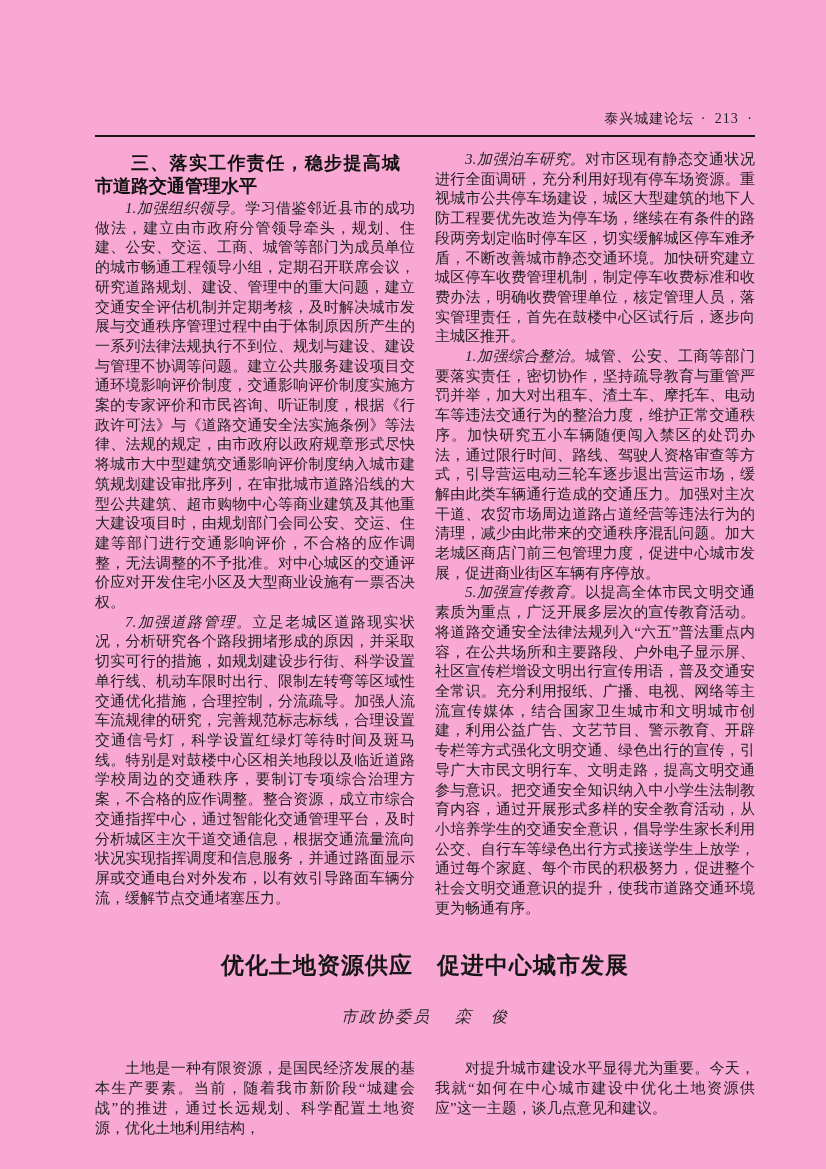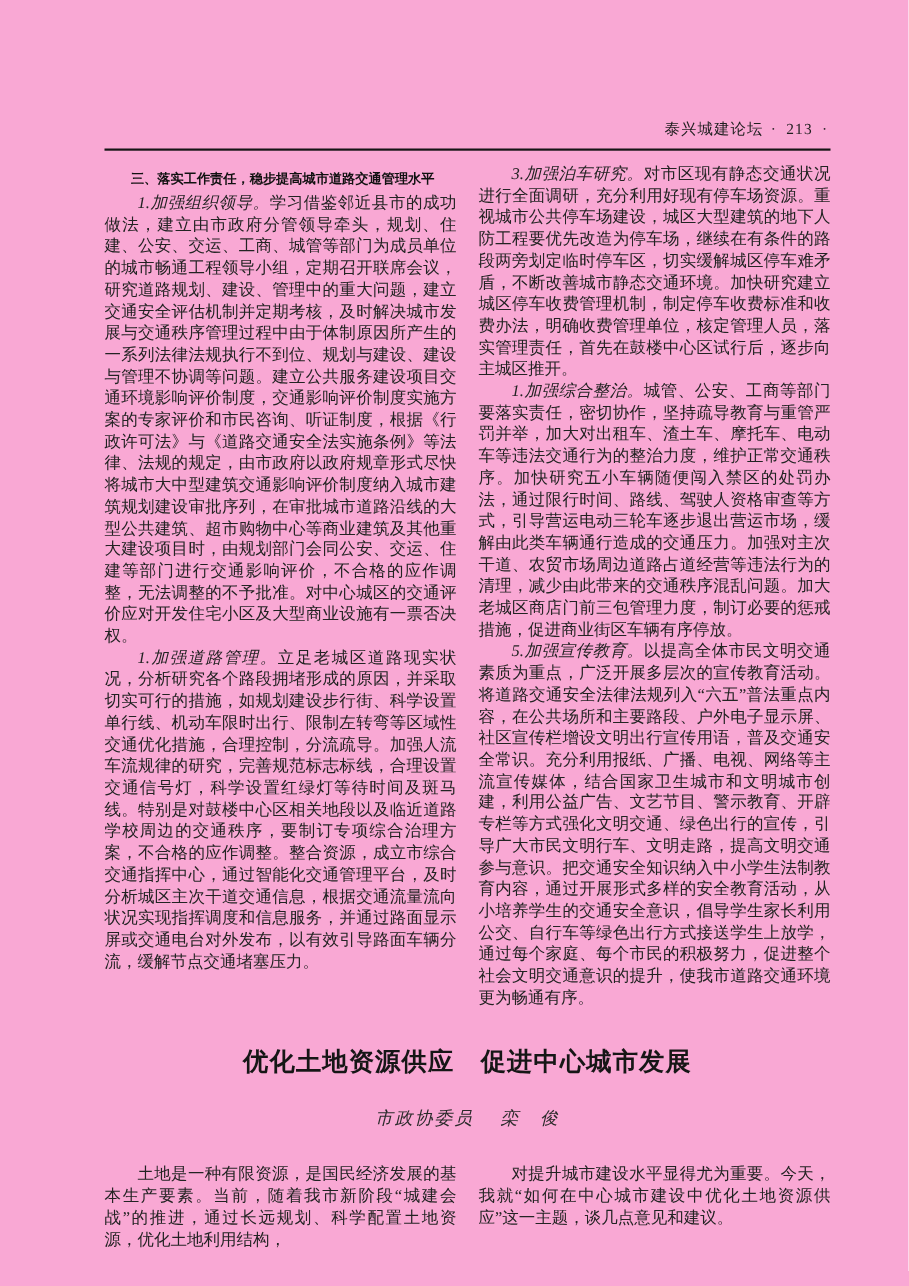--- a/index.html
+++ b/index.html
@@ -16,23 +16,23 @@
   }
   .running-head .pageno { font-family:"Liberation Serif","DejaVu Serif",serif; margin:0 2px; }
   .head-rule { border:none; border-top:2px solid #151515; margin:0 0 13px 0; }
   .cols { display:flex; gap:20px; }
   .col { width:320px; flex:0 0 320px; }
   p.body {
     margin:0; font-size:15px; line-height:19.7px; text-align:justify;
     text-indent:2em; color:#232323;
   }
   .section-heading {
-    margin:2px 15px 1px 0; font-size:12px; line-height:23px; font-weight:bold;
+    margin:2px 15px 1px 0; font-size:18px; line-height:23px; font-weight:bold;
     color:#111; text-indent:2em; text-align:justify;
-    font-family:Liberation Mono, monospace;
+    font-family:Liberation Sans, sans-serif;
   }
   .lead { font-style:italic; }
   .article2 { margin-top:32px; }
   .article2-title {
     margin:0; text-align:center; font-size:23px; line-height:30px; font-weight:bold;
     color:#161616; font-family:"Liberation Sans","DejaVu Sans",sans-serif;
     letter-spacing:1px;
   }
   .byline {
     margin-top:27px; text-align:center; font-size:16px; color:#2a2a2a;
@@ -51,25 +51,25 @@
     <span class="pageno">·</span>
     <span class="pageno">213</span>
     <span class="pageno">·</span></p>
 
   <hr class="head-rule">
 
   <div class="cols">
     <div class="col">
       <h3 class="section-heading">三、落实工作责任，稳步提高城市道路交通管理水平</h3>
       <p class="body"><span class="lead">1.加强组织领导。</span><span>学习借鉴邻近县市的成功做法，建立由市政府分管领导牵头，规划、住建、公安、交运、工商、城管等部门为成员单位的城市畅通工程领导小组，定期召开联席会议，研究道路规划、建设、管理中的重大问题，建立交通安全评估机制并定期考核，及时解决城市发展与交通秩序管理过程中由于体制原因所产生的一系列法律法规执行不到位、规划与建设、建设与管理不协调等问题。建立公共服务建设项目交通环境影响评价制度，交通影响评价制度实施方案的专家评价和市民咨询、听证制度，根据《行政许可法》与《道路交通安全法实施条例》等法律、法规的规定，由市政府以政府规章形式尽快将城市大中型建筑交通影响评价制度纳入城市建筑规划建设审批序列，在审批城市道路沿线的大型公共建筑、超市购物中心等商业建筑及其他重大建设项目时，由规划部门会同公安、交运、住建等部门进行交通影响评价，不合格的应作调整，无法调整的不予批准。对中心城区的交通评价应对开发住宅小区及大型商业设施有一票否决权。</span></p>
-      <p class="body"><span class="lead">1.加强道路管理。</span><span>立足老城区道路现实状况，分析研究各个路段拥堵形成的原因，并采取切实可行的措施，如规划建设步行街、科学设置单行线、机动车限时出行、限制左转弯等区域性交通优化措施，合理控制，分流疏导。加强人流车流规律的研究，完善规范标志标线，合理设置交通信号灯，科学设置红绿灯等待时间及斑马线。特别是对鼓楼中心区相关地段以及临近道路学校周边的交通秩序，要制订专项综合治理方案，不合格的应作调整。整合资源，成立市综合交通指挥中心，通过智能化交通管理平台，及时分析城区主次干道交通信息，根据交通流量流向状况实现指挥调度和信息服务，并通过路面显示屏或交通电台对外发布，以有效引导路面车辆分流，缓解节点交通堵塞压力。</span></p>
+      <p class="body"><span class="lead">7.加强道路管理。</span><span>立足老城区道路现实状况，分析研究各个路段拥堵形成的原因，并采取切实可行的措施，如规划建设步行街、科学设置单行线、机动车限时出行、限制左转弯等区域性交通优化措施，合理控制，分流疏导。加强人流车流规律的研究，完善规范标志标线，合理设置交通信号灯，科学设置红绿灯等待时间及斑马线。特别是对鼓楼中心区相关地段以及临近道路学校周边的交通秩序，要制订专项综合治理方案，不合格的应作调整。整合资源，成立市综合交通指挥中心，通过智能化交通管理平台，及时分析城区主次干道交通信息，根据交通流量流向状况实现指挥调度和信息服务，并通过路面显示屏或交通电台对外发布，以有效引导路面车辆分流，缓解节点交通堵塞压力。</span></p>
     </div>
     <div class="col">
       <p class="body"><span class="lead">3.加强泊车研究。</span><span>对市区现有静态交通状况进行全面调研，充分利用好现有停车场资源。重视城市公共停车场建设，城区大型建筑的地下人防工程要优先改造为停车场，继续在有条件的路段两旁划定临时停车区，切实缓解城区停车难矛盾，不断改善城市静态交通环境。加快研究建立城区停车收费管理机制，制定停车收费标准和收费办法，明确收费管理单位，核定管理人员，落实管理责任，首先在鼓楼中心区试行后，逐步向主城区推开。</span></p>
-      <p class="body"><span class="lead">1.加强综合整治。</span><span>城管、公安、工商等部门要落实责任，密切协作，坚持疏导教育与重管严罚并举，加大对出租车、渣土车、摩托车、电动车等违法交通行为的整治力度，维护正常交通秩序。加快研究五小车辆随便闯入禁区的处罚办法，通过限行时间、路线、驾驶人资格审查等方式，引导营运电动三轮车逐步退出营运市场，缓解由此类车辆通行造成的交通压力。加强对主次干道、农贸市场周边道路占道经营等违法行为的清理，减少由此带来的交通秩序混乱问题。加大老城区商店门前三包管理力度，制订必要的惩戒措施，促进商业街区车辆有序停放。</span></p>
+      <p class="body"><span class="lead">1.加强综合整治。</span><span>城管、公安、工商等部门要落实责任，密切协作，坚持疏导教育与重管严罚并举，加大对出租车、渣土车、摩托车、电动车等违法交通行为的整治力度，维护正常交通秩序。加快研究五小车辆随便闯入禁区的处罚办法，通过限行时间、路线、驾驶人资格审查等方式，引导营运电动三轮车逐步退出营运市场，缓解由此类车辆通行造成的交通压力。加强对主次干道、农贸市场周边道路占道经营等违法行为的清理，减少由此带来的交通秩序混乱问题。加大老城区商店门前三包管理力度，促进中心城市发展，促进商业街区车辆有序停放。</span></p>
       <p class="body"><span class="lead">5.加强宣传教育。</span><span>以提高全体市民文明交通素质为重点，广泛开展多层次的宣传教育活动。将道路交通安全法律法规列入“六五”普法重点内容，在公共场所和主要路段、户外电子显示屏、社区宣传栏增设文明出行宣传用语，普及交通安全常识。充分利用报纸、广播、电视、网络等主流宣传媒体，结合国家卫生城市和文明城市创建，利用公益广告、文艺节目、警示教育、开辟专栏等方式强化文明交通、绿色出行的宣传，引导广大市民文明行车、文明走路，提高文明交通参与意识。把交通安全知识纳入中小学生法制教育内容，通过开展形式多样的安全教育活动，从小培养学生的交通安全意识，倡导学生家长利用公交、自行车等绿色出行方式接送学生上放学，通过每个家庭、每个市民的积极努力，促进整个社会文明交通意识的提升，使我市道路交通环境更为畅通有序。</span></p>
     </div>
   </div>
 
   <div class="article2">
     <h1 class="article2-title">优化土地资源供应　促进中心城市发展</h1>
     <div class="byline">
       <span>市政协委员</span><span class="author-name">栾　俊</span>
     </div>
     <div class="cols intro-cols">

